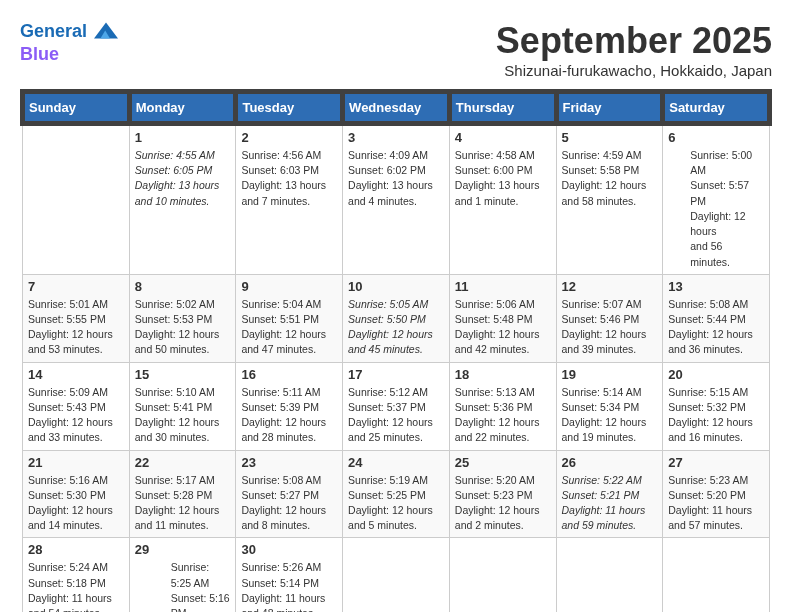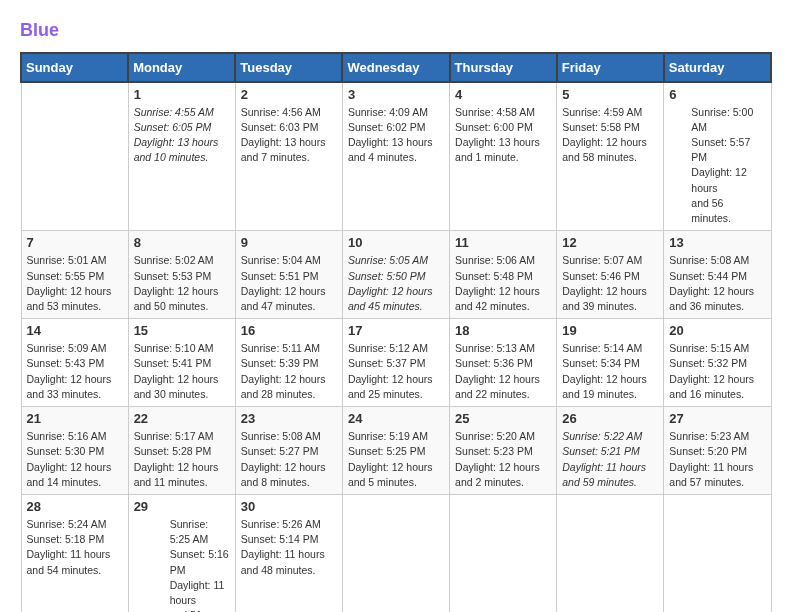--- a/index.html
+++ b/index.html
@@ -51,21 +51,21 @@
       border-collapse: collapse;
       font-size: 11px;
     }
     thead tr th {
       background-color: #2e6db4;
       color: #fff;
       padding: 6px 4px;
       text-align: left;
       font-size: 13px;
       font-weight: bold;
-      border: 2px solid #404040;
+      border: 5px solid #404040;
     }
     tbody tr td {
       border: 1px solid #ccc;
       vertical-align: top;
       padding: 4px 5px;
       width: calc(100% / 7);
       min-height: 80px;
       color: #333;
     }
     .day-num {
@@ -88,22 +88,33 @@
     tbody tr:nth-child(even) td {
       background-color: #f9f9f9;
     }
   </style>
 </head>
 <body>
 
 <div class="header">
   <div class="logo">
     <div>
+      <div class="logo-text">
+        <span>General</span>
+        <svg class="logo-icon" viewBox="0 0 30 24" style="display:inline-block;vertical-align:middle;">
+          <polygon points="0,20 15,0 30,20" fill="#1a6bb5"></polygon>
+          <polygon points="8,20 20,20 14,10" fill="#4da6e8"></polygon>
+        </svg>
+      </div>
       <div class="logo-text" style="color:#8b5cf6;">Blue</div>
     </div>
+  </div>
+  <div class="title-block">
+    <div class="month-title">September 2025</div>
+    <div class="subtitle">Shizunai-furukawacho, Hokkaido, Japan</div>
   </div>
 </div>
 
 <table>
   <thead>
     <tr>
     <th>Sunday</th>
         <th>Monday</th>
         <th>Tuesday</th>
         <th>Wednesday</th>

